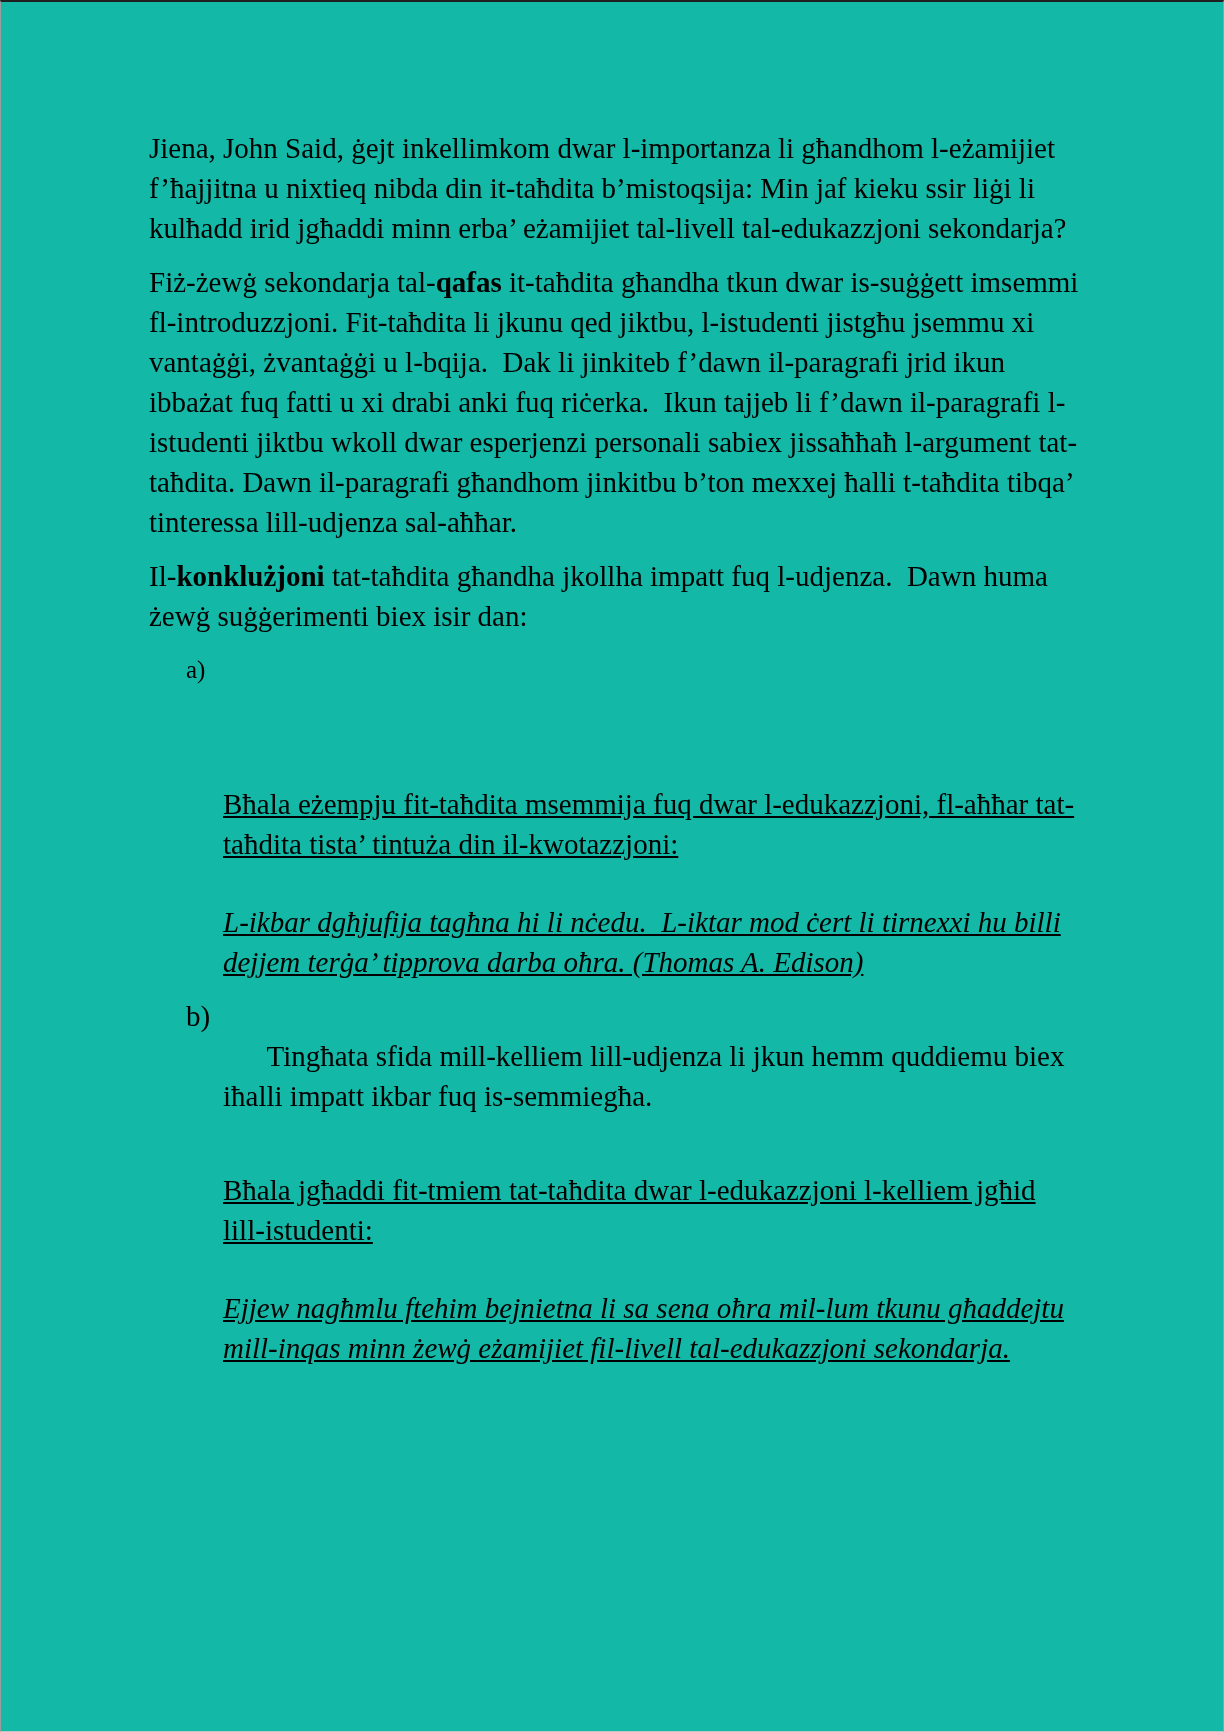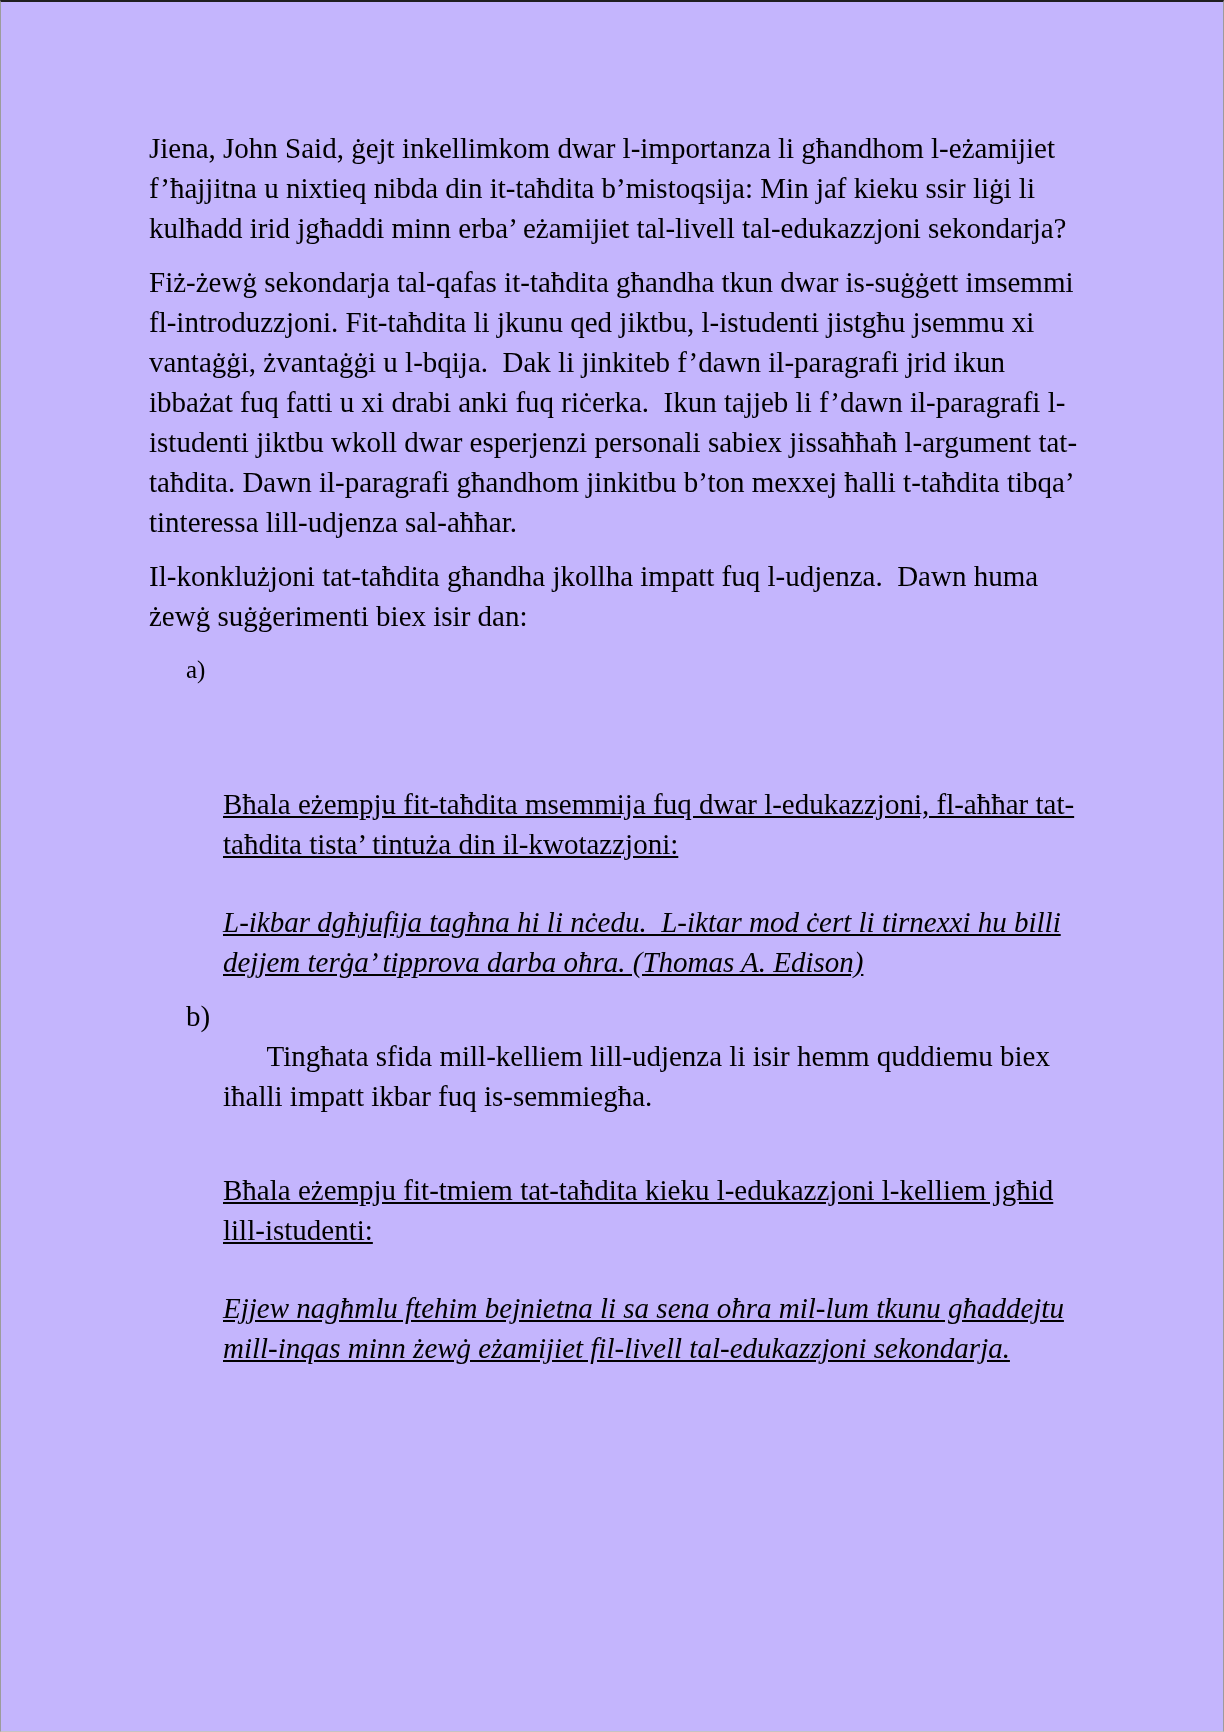--- a/index.html
+++ b/index.html
@@ -5,39 +5,39 @@
   html, body {
     margin: 0;
     padding: 0;
     background: #ffffff;
   }
   .page {
     position: relative;
     width: 1224px;
     height: 1732px;
     box-sizing: border-box;
-    background: #c4b5fd;
+    background: #14b8a6;
     border-top: 2px solid #1f1f1f;
     border-left: 1px solid #9c9c9c;
     border-right: 1px solid #9c9c9c;
     border-bottom: 1px solid #c4c4c4;
     font-family: "Liberation Serif", "DejaVu Serif", serif;
     color: #000000;
     overflow: hidden;
   }
   .content {
     padding: 126px 118px 0 148px;
   }
   .para {
     margin: 0 0 14px 0;
     font-size: 29px;
     line-height: 40px;
     white-space: pre-wrap;
   }
-  .para b { font-weight: normal; }
+  .para b { font-weight: bold; }
   .italic { font-style: italic; margin-top: 38px; }
   .list-item {
     position: relative;
     padding-left: 74px;
     margin: 0 0 14px 0;
     font-size: 29px;
     line-height: 40px;
     white-space: pre-wrap;
   }
   .list-item .marker {
@@ -77,24 +77,24 @@
     <p class="para sub">Bħala eżempju fit-taħdita msemmija fuq dwar l-edukazzjoni, fl-aħħar tat-
 taħdita tista’ tintuża din il-kwotazzjoni:</p>
 
     <p class="para sub italic">L-ikbar dgħjufija tagħna hi li nċedu.  L-iktar mod ċert li tirnexxi hu billi
 dejjem terġa’ tipprova darba oħra. (Thomas A. Edison)</p>
 
 
 
 
     <div class="list-item">
-      <span class="marker">b)</span><span>Tingħata sfida mill-kelliem lill-udjenza li isir hemm quddiemu biex
+      <span class="marker">b)</span><span>Tingħata sfida mill-kelliem lill-udjenza li jkun hemm quddiemu biex
 iħalli impatt ikbar fuq is-semmiegħa.</span>
     </div>
 
-    <p class="para sub">Bħala eżempju fit-tmiem tat-taħdita kieku l-edukazzjoni l-kelliem jgħid
+    <p class="para sub">Bħala jgħaddi fit-tmiem tat-taħdita dwar l-edukazzjoni l-kelliem jgħid
 lill-istudenti:</p>
 
     <p class="para sub italic">Ejjew nagħmlu ftehim bejnietna li sa sena oħra mil-lum tkunu għaddejtu
 mill-inqas minn żewġ eżamijiet fil-livell tal-edukazzjoni sekondarja.</p>
 
   </div>
 </div>
 
 </body></html>

